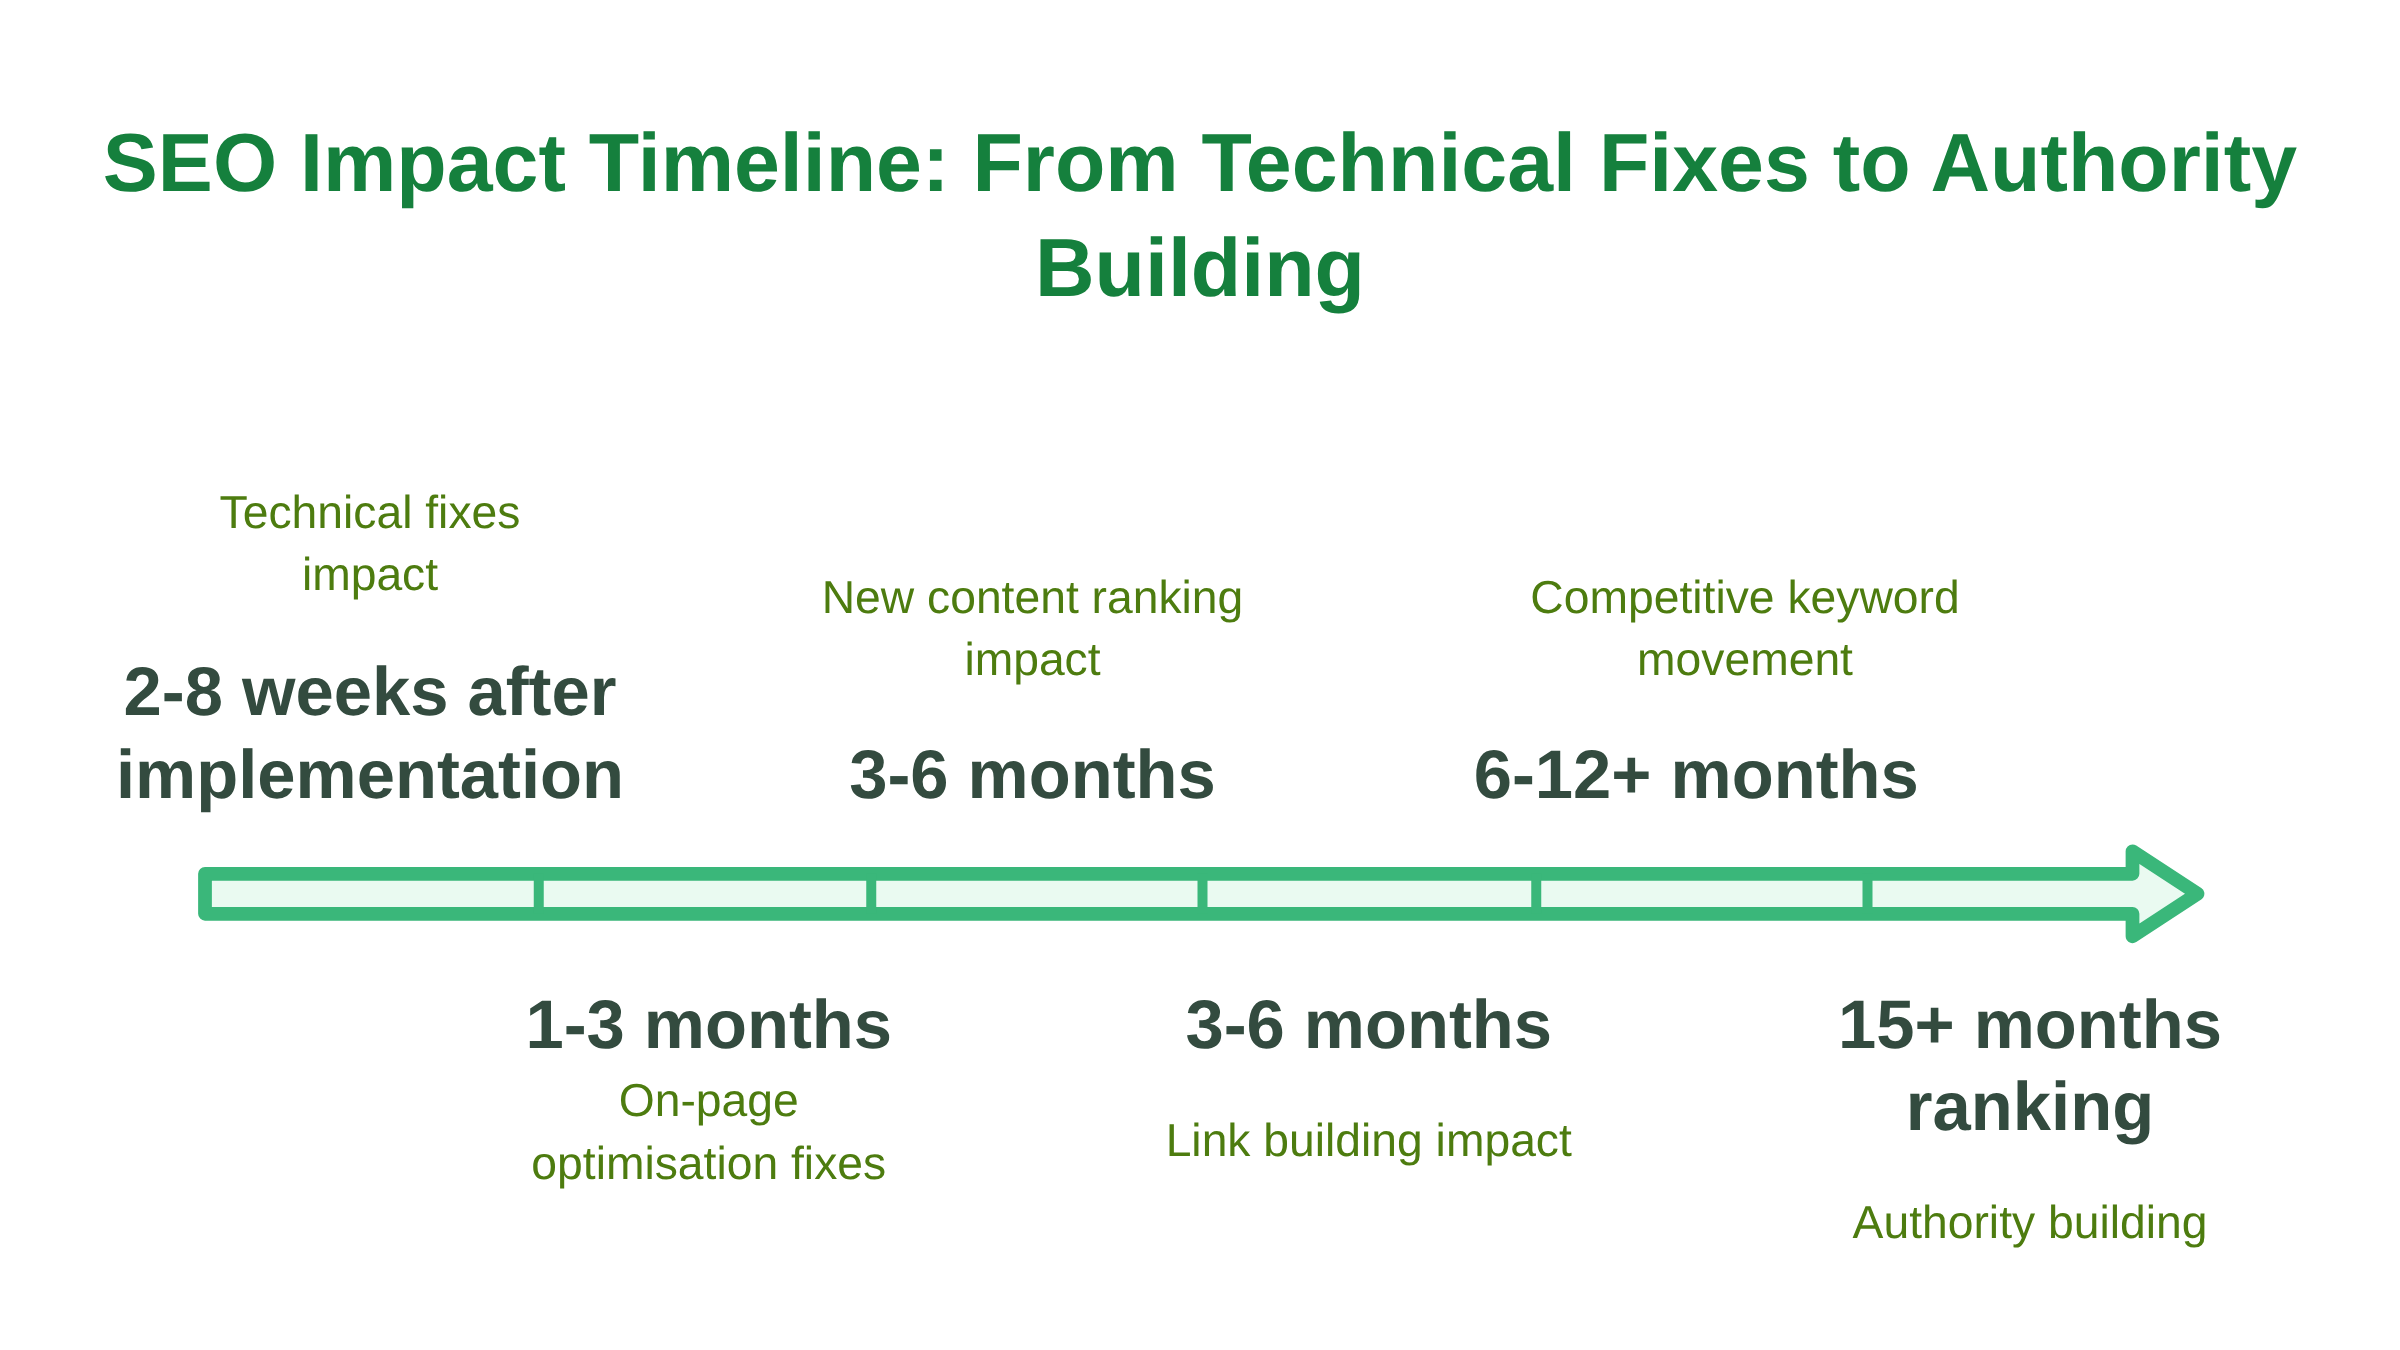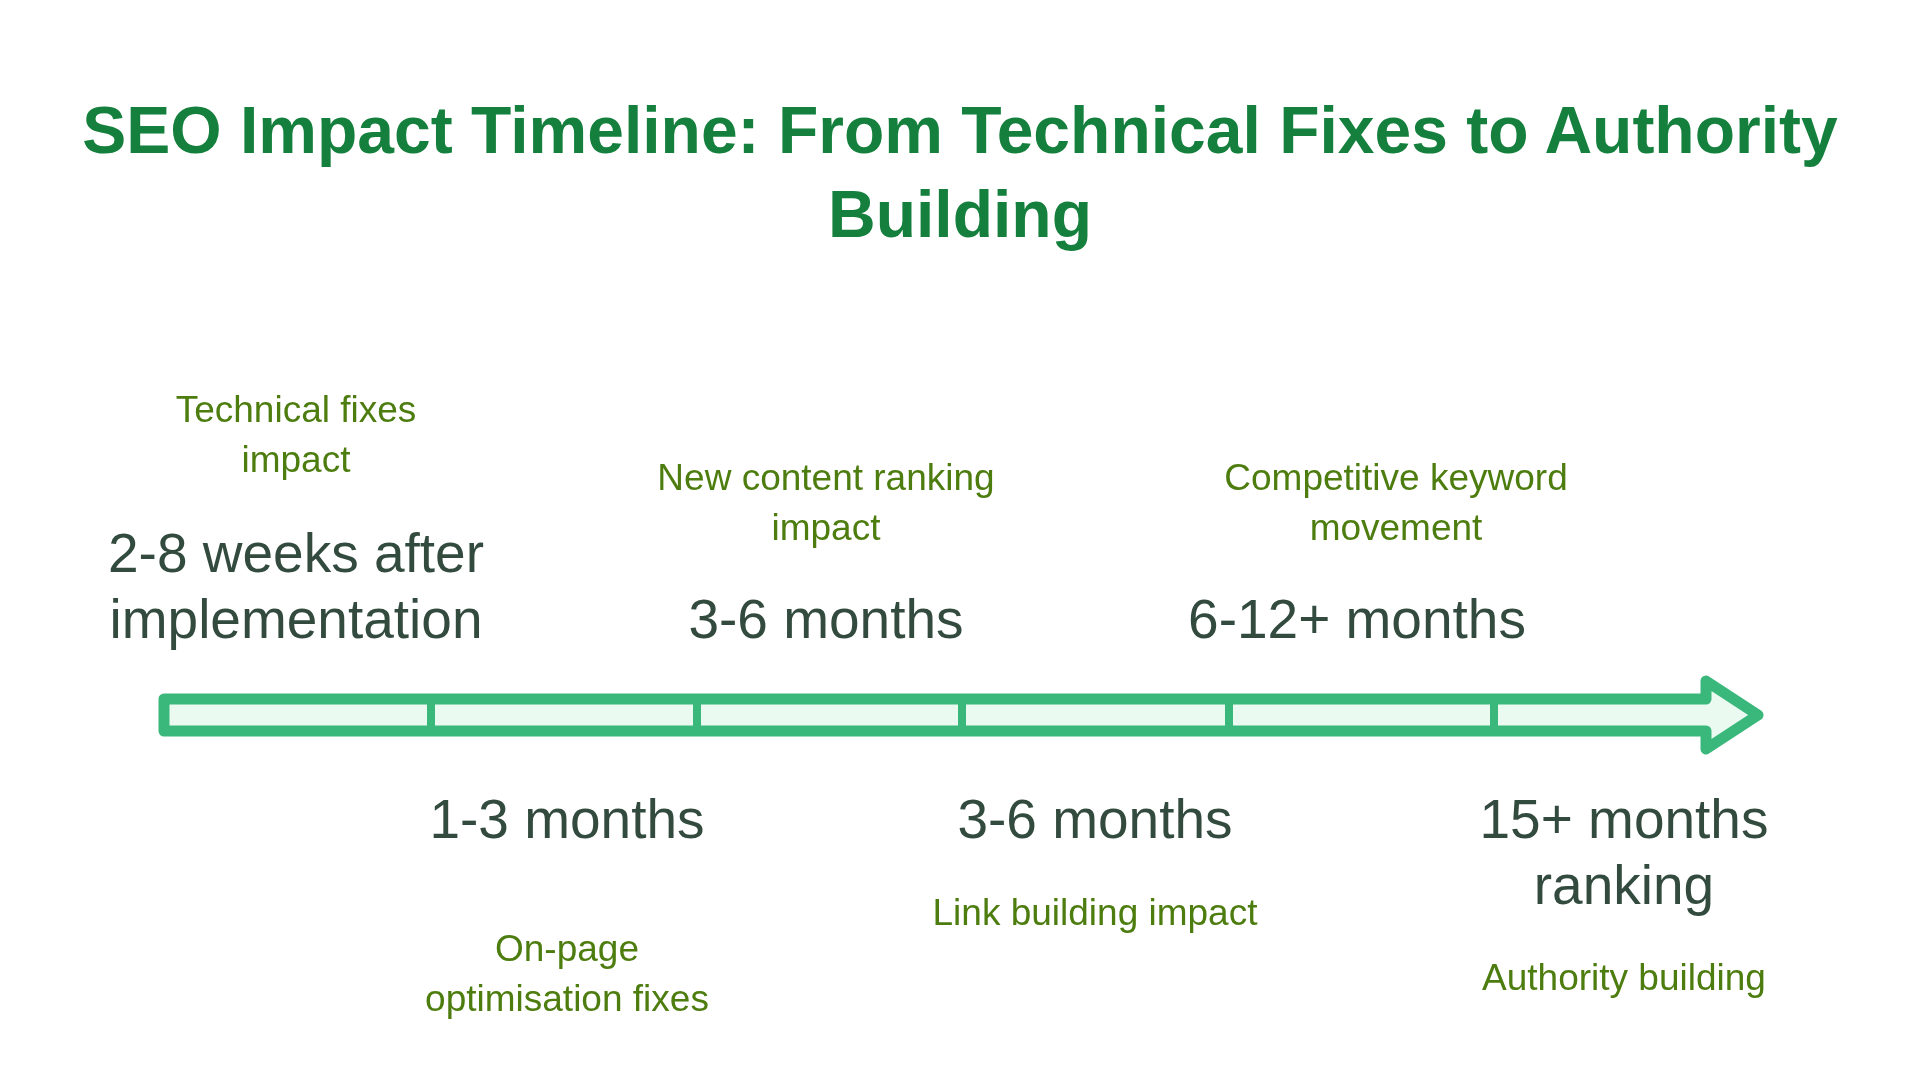--- a/index.html
+++ b/index.html
@@ -12,21 +12,21 @@
     position: absolute; left: 60px; width: 1800px; top: 88px;
     text-align: center; font-weight: 700; font-size: 66px; line-height: 84px;
     color: #15803d; margin: 0;
   }
   .label {
     position: absolute; text-align: center; color: #4d7c0f;
     font-size: 37px; line-height: 50px; font-weight: 400;
   }
   .period {
     position: absolute; text-align: center; color: #334b3f;
-    font-size: 55px; line-height: 66px; font-weight: 400;
+    font-size: 55px; line-height: 66px; font-weight: 700;
   }
   svg.arrow { position: absolute; left: 0; top: 0; }
 </style>
 </head>
 <body>
 
 <h1 class="title">
   <span>SEO Impact Timeline: From Technical Fixes to Authority</span><br>
   <span>Building</span>
 </h1>
@@ -48,21 +48,21 @@
   </div>
   <div class="period" style="left:66px; width:460px; top:520px;">
     <span>2-8 weeks after</span><br><span>implementation</span>
   </div>
 </div>
 
 <div>
   <div class="period" style="left:367px; width:400px; top:786px;">
     <span>1-3 months</span>
   </div>
-  <div class="label" style="left:367px; width:400px; top:924px;">
+  <div class="label" style="left:367px; width:400px; top:856px;">
     <span>On-page</span><br><span>optimisation fixes</span>
   </div>
 </div>
 
 <div>
   <div class="label" style="left:626px; width:400px; top:453px;">
     <span>New content ranking</span><br><span>impact</span>
   </div>
   <div class="period" style="left:626px; width:400px; top:586px;">
     <span>3-6 months</span>

